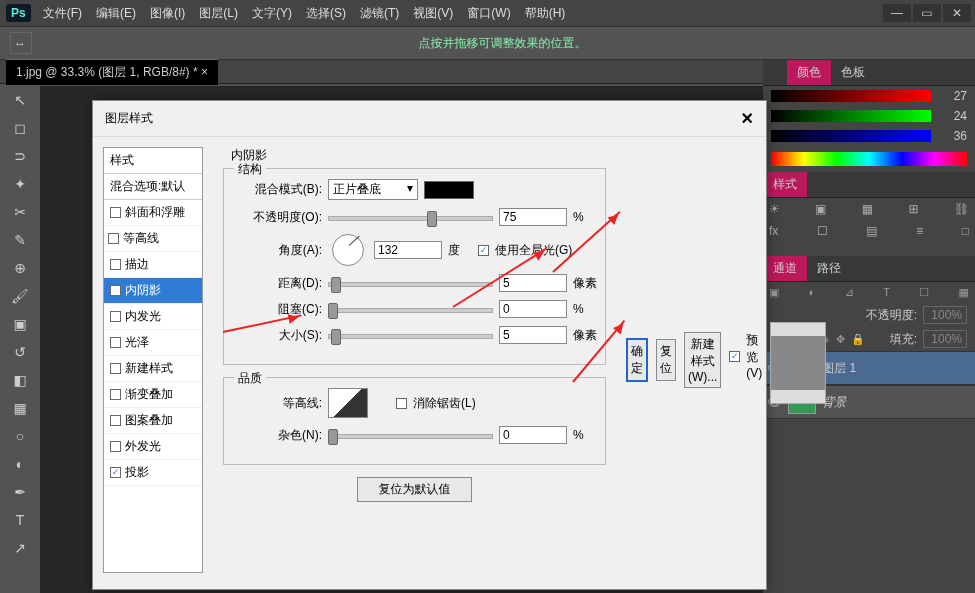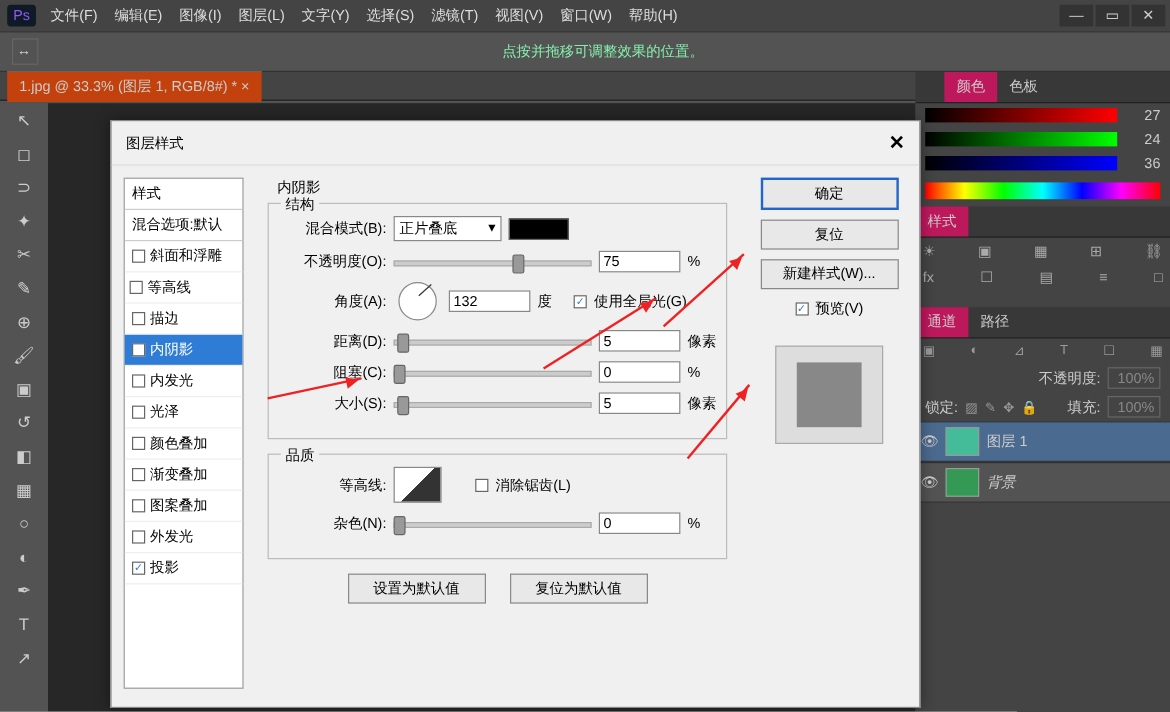--- a/index.html
+++ b/index.html
@@ -1,27 +1,27 @@
 <!DOCTYPE html>
 <html><head>
 <meta charset="utf-8">
 <style>
 *{box-sizing:border-box;margin:0;padding:0;font-family:"Microsoft YaHei",sans-serif;font-size:12px}
 body{background:#535353;width:975px;height:593px;overflow:hidden;position:relative}
 .top-bar{background:#444;height:26px;display:flex;align-items:center;color:#ddd;padding:0 6px}
-.ps-icon{background:#0f1a26;color:#8b5cf6;font-weight:normal;padding:2px 5px;border-radius:3px;margin-right:12px}
+.ps-icon{background:#0f1a26;color:#5eead4;font-weight:bold;padding:2px 5px;border-radius:3px;margin-right:12px}
 .menu-item{margin-right:14px;cursor:pointer}
 .win-ctrl{position:absolute;right:4px;top:4px;display:flex;gap:2px}
 .win-btn{width:28px;height:18px;background:#333;color:#ccc;text-align:center;line-height:18px;cursor:pointer}
 .opt-bar{height:34px;background:#535353;border-top:1px solid #333;border-bottom:1px solid #333;display:flex;align-items:center;color:#ddd;padding:0 10px}
 .move-icon{width:22px;height:22px;border:1px solid #666;margin-right:8px;position:relative}
 .move-icon::before{content:"↔";color:#ccc;position:absolute;left:3px;top:2px}
 .opt-text{flex:1;text-align:center;color:#86efac}
 .tab-bar{height:24px;background:#444;display:flex;align-items:center;padding-left:6px;color:#ccc;border-bottom:1px solid #222}
-.doc-tab{background:#c2410c;padding:4px 10px;border-top:1px solid #666}
+.doc-tab{background:#000000;padding:4px 10px;border-top:1px solid #666}
 .tools{position:absolute;left:0;top:86px;width:40px;background:#535353;height:507px;display:flex;flex-direction:column;align-items:center;padding-top:6px;gap:8px}
 .tool{width:24px;height:20px;color:#ccc;text-align:center;cursor:pointer;font-size:14px}
 .canvas{position:absolute;left:40px;top:86px;right:212px;bottom:0;background:#272727}
 .panels{position:absolute;right:0;top:60px;width:212px;bottom:0;background:#444;color:#ccc}
 .panel-tabs{display:flex;background:#383838;border-bottom:1px solid #222}
 .panel-tab{padding:4px 10px;cursor:pointer}
 .panel-tab.active{background:#be185d}
 .color-row{display:flex;align-items:center;padding:3px 8px;gap:8px}
 .grad{flex:1;height:12px}
 .grad.r{background:linear-gradient(to right,#000,#f00)}
@@ -61,21 +61,21 @@
 .slider::before{content:"";position:absolute;top:8px;left:0;right:0;height:3px;background:#ccc;border:1px solid #aaa}
 .slider::after{content:"";position:absolute;top:3px;width:8px;height:14px;background:#999;border:1px solid #666;border-radius:2px}
 .slider.p75::after{left:60%}
 .slider.p0::after{left:0}
 .slider.p5::after{left:2%}
 .num{width:68px;border:1px solid #888;padding:1px 3px;background:#fff}
 .unit{width:24px}
 .wheel{width:32px;height:32px;border:1px solid #888;border-radius:50%;background:#fff;position:relative;margin:0 4px}
 .wheel::after{content:"";position:absolute;width:14px;height:1px;background:#333;left:16px;top:10px;transform-origin:left;transform:rotate(-42deg)}
 .contour{width:40px;height:30px;border:1px solid #888;background:linear-gradient(135deg,#fff 50%,#333 50%)}
-.btns{width:130px;display:flex;flex-direction:column;align-items:center;gap:8px}
+.btns{width:130px;display:flex;align-items:center;gap:8px}
 .btn{width:115px;padding:3px;border:1px solid #888;background:#e8e8e8;cursor:pointer;text-align:center}
 .btn.primary{border:2px solid #2266cc}
 .preview{border:1px solid #aaa;width:90px;height:82px;background:#ddd;margin-top:6px;display:flex;align-items:center;justify-content:center}
 .preview-in{width:54px;height:54px;background:#888}
 .arrow{position:absolute;pointer-events:none;border-top:2px solid #e22;transform-origin:left center}
 .arrow::after{content:"";position:absolute;right:-2px;top:-5px;border:5px solid transparent;border-left:10px solid #e22}
 .dlg-btn-row{display:flex;justify-content:center;gap:20px;margin-top:6px}
 .icon-sm{color:#999;font-size:11px}
 .opacity-box,.fill-box{border:1px solid #666;padding:1px 4px;background:#444;color:#888;width:44px;text-align:right}
 </style>
@@ -238,21 +238,21 @@
       <div class="style-opt">
           <span class="cb"></span>
           <span>内发光</span>
         </div>
       <div class="style-opt">
           <span class="cb"></span>
           <span>光泽</span>
         </div>
       <div class="style-opt">
           <span class="cb"></span>
-          <span>颜色叠加</span>
+          <span>新建样式</span>
         </div>
       <div class="style-opt">
           <span class="cb"></span>
           <span>渐变叠加</span>
         </div>
       <div class="style-opt">
           <span class="cb"></span>
           <span>图案叠加</span>
         </div>
       <div class="style-opt">
@@ -321,21 +321,20 @@
           <span>消除锯齿(L)</span>
         </div>
         <div class="frow">
           <span class="flabel">杂色(N):</span>
           <div class="slider p0"></div>
           <input class="num" value="0" style="">
           <span class="unit">%</span>
         </div>
       </div>
       <div class="dlg-btn-row">
-        <button class="btn">设置为默认值</button>
         <button class="btn">复位为默认值</button>
       </div>
     </div>
 
     <div class="btns">
       <button class="btn primary">确定</button>
       <button class="btn">复位</button>
       <button class="btn">新建样式(W)...</button>
       <div class="frow" style="justify-content:center">
         <span class="cb chk"></span>

